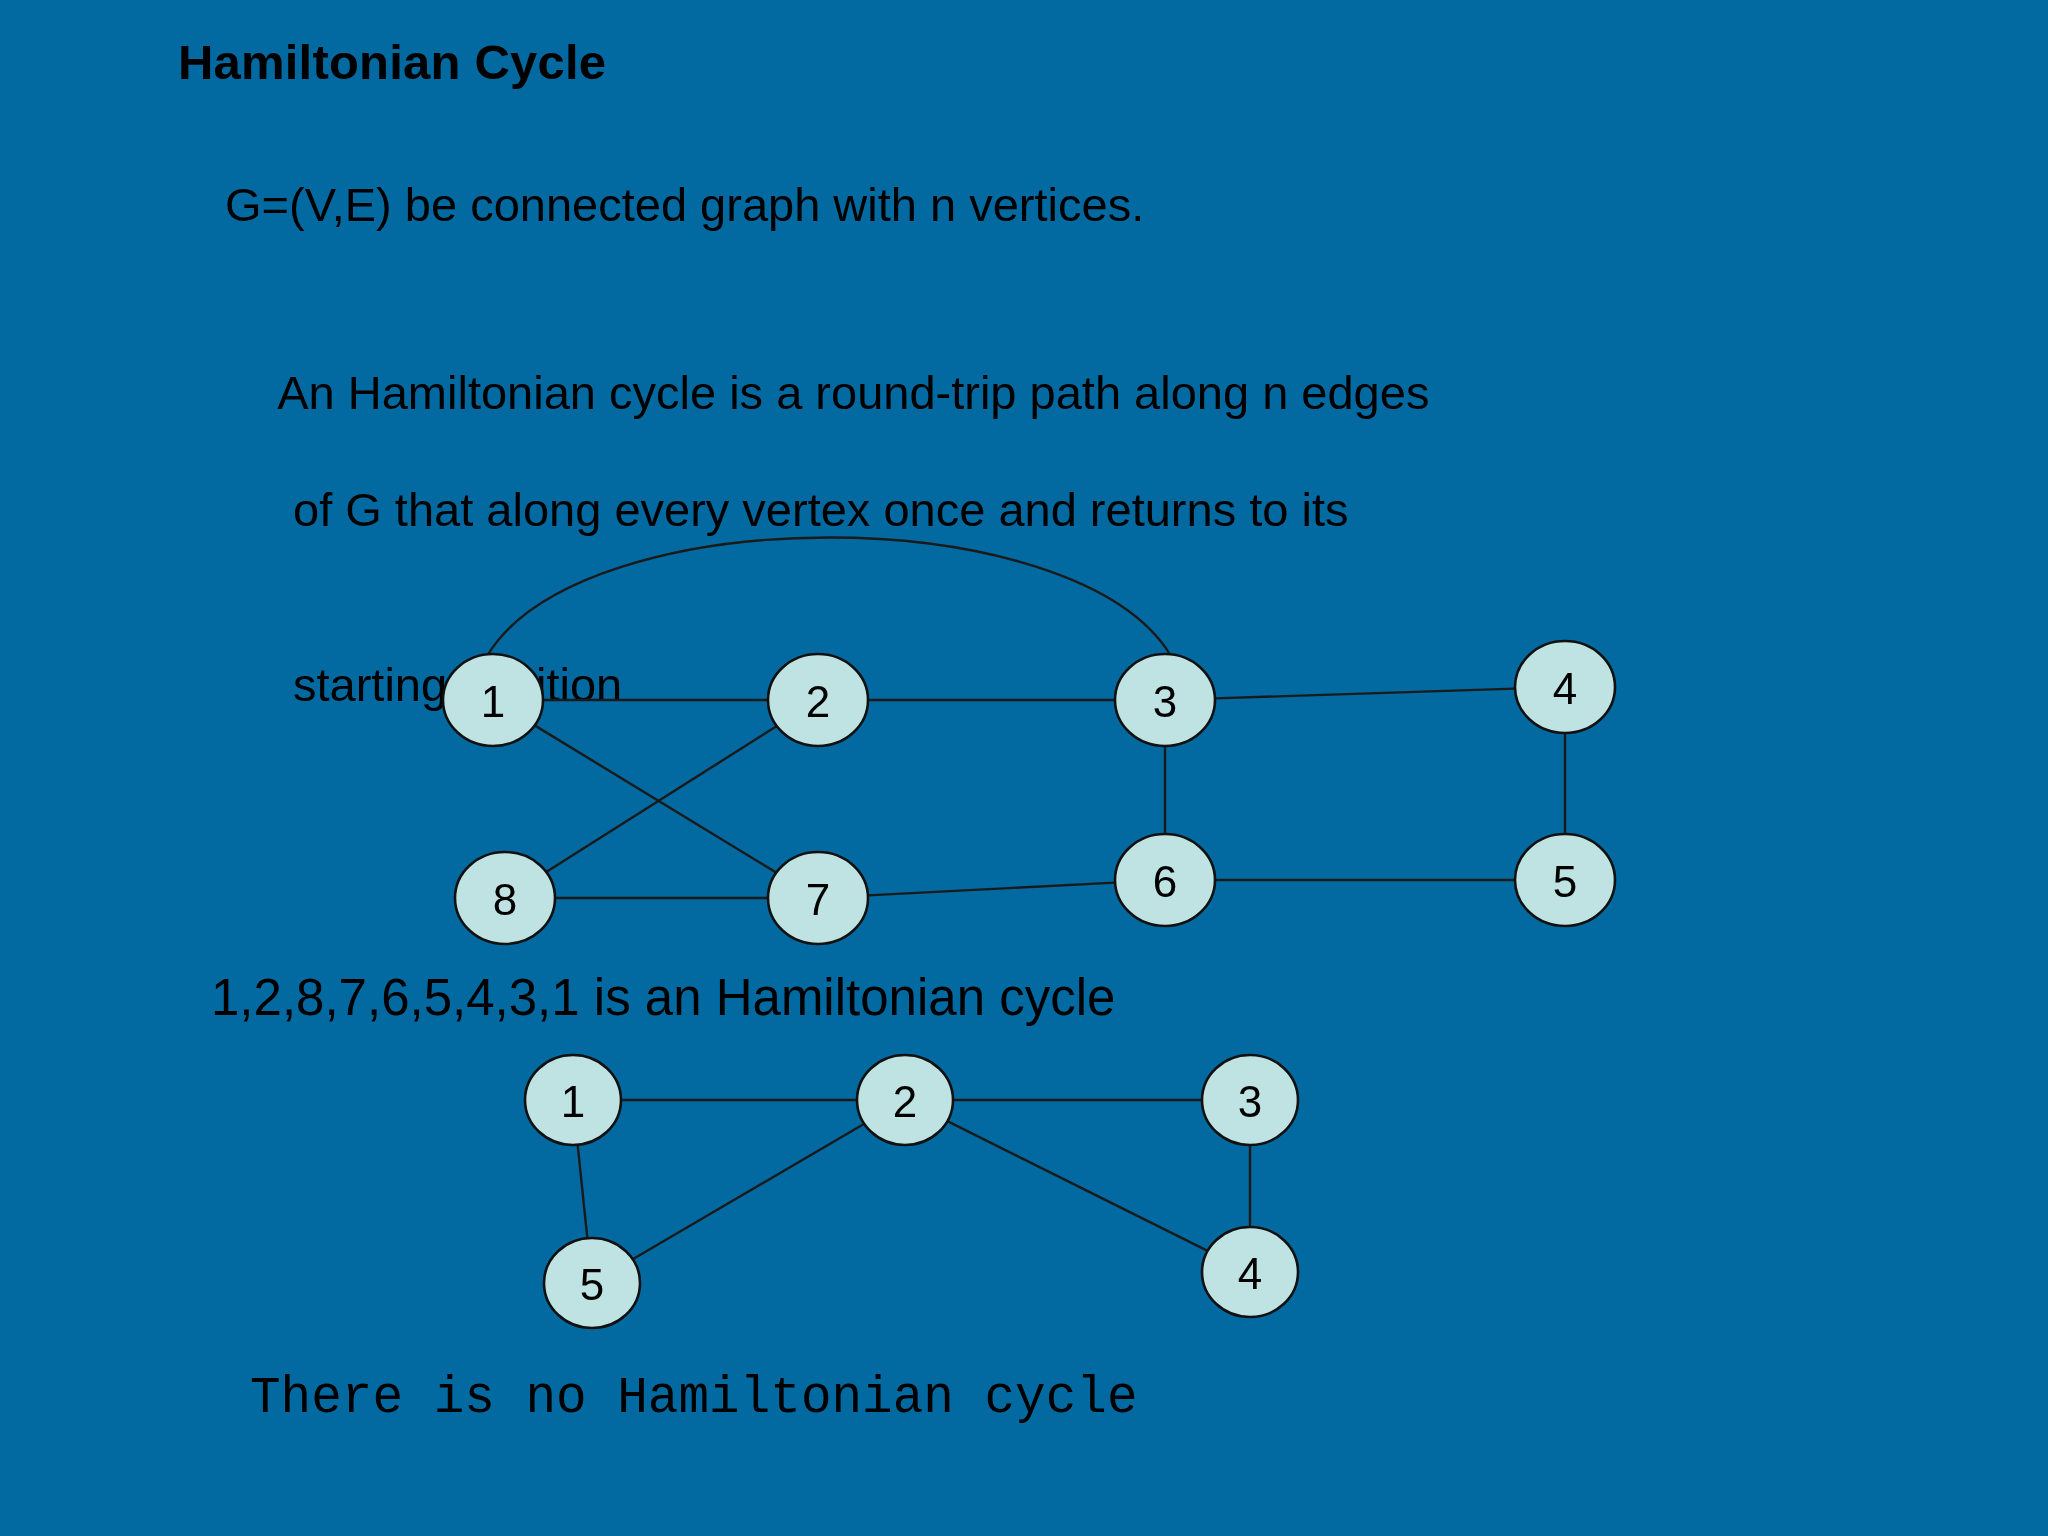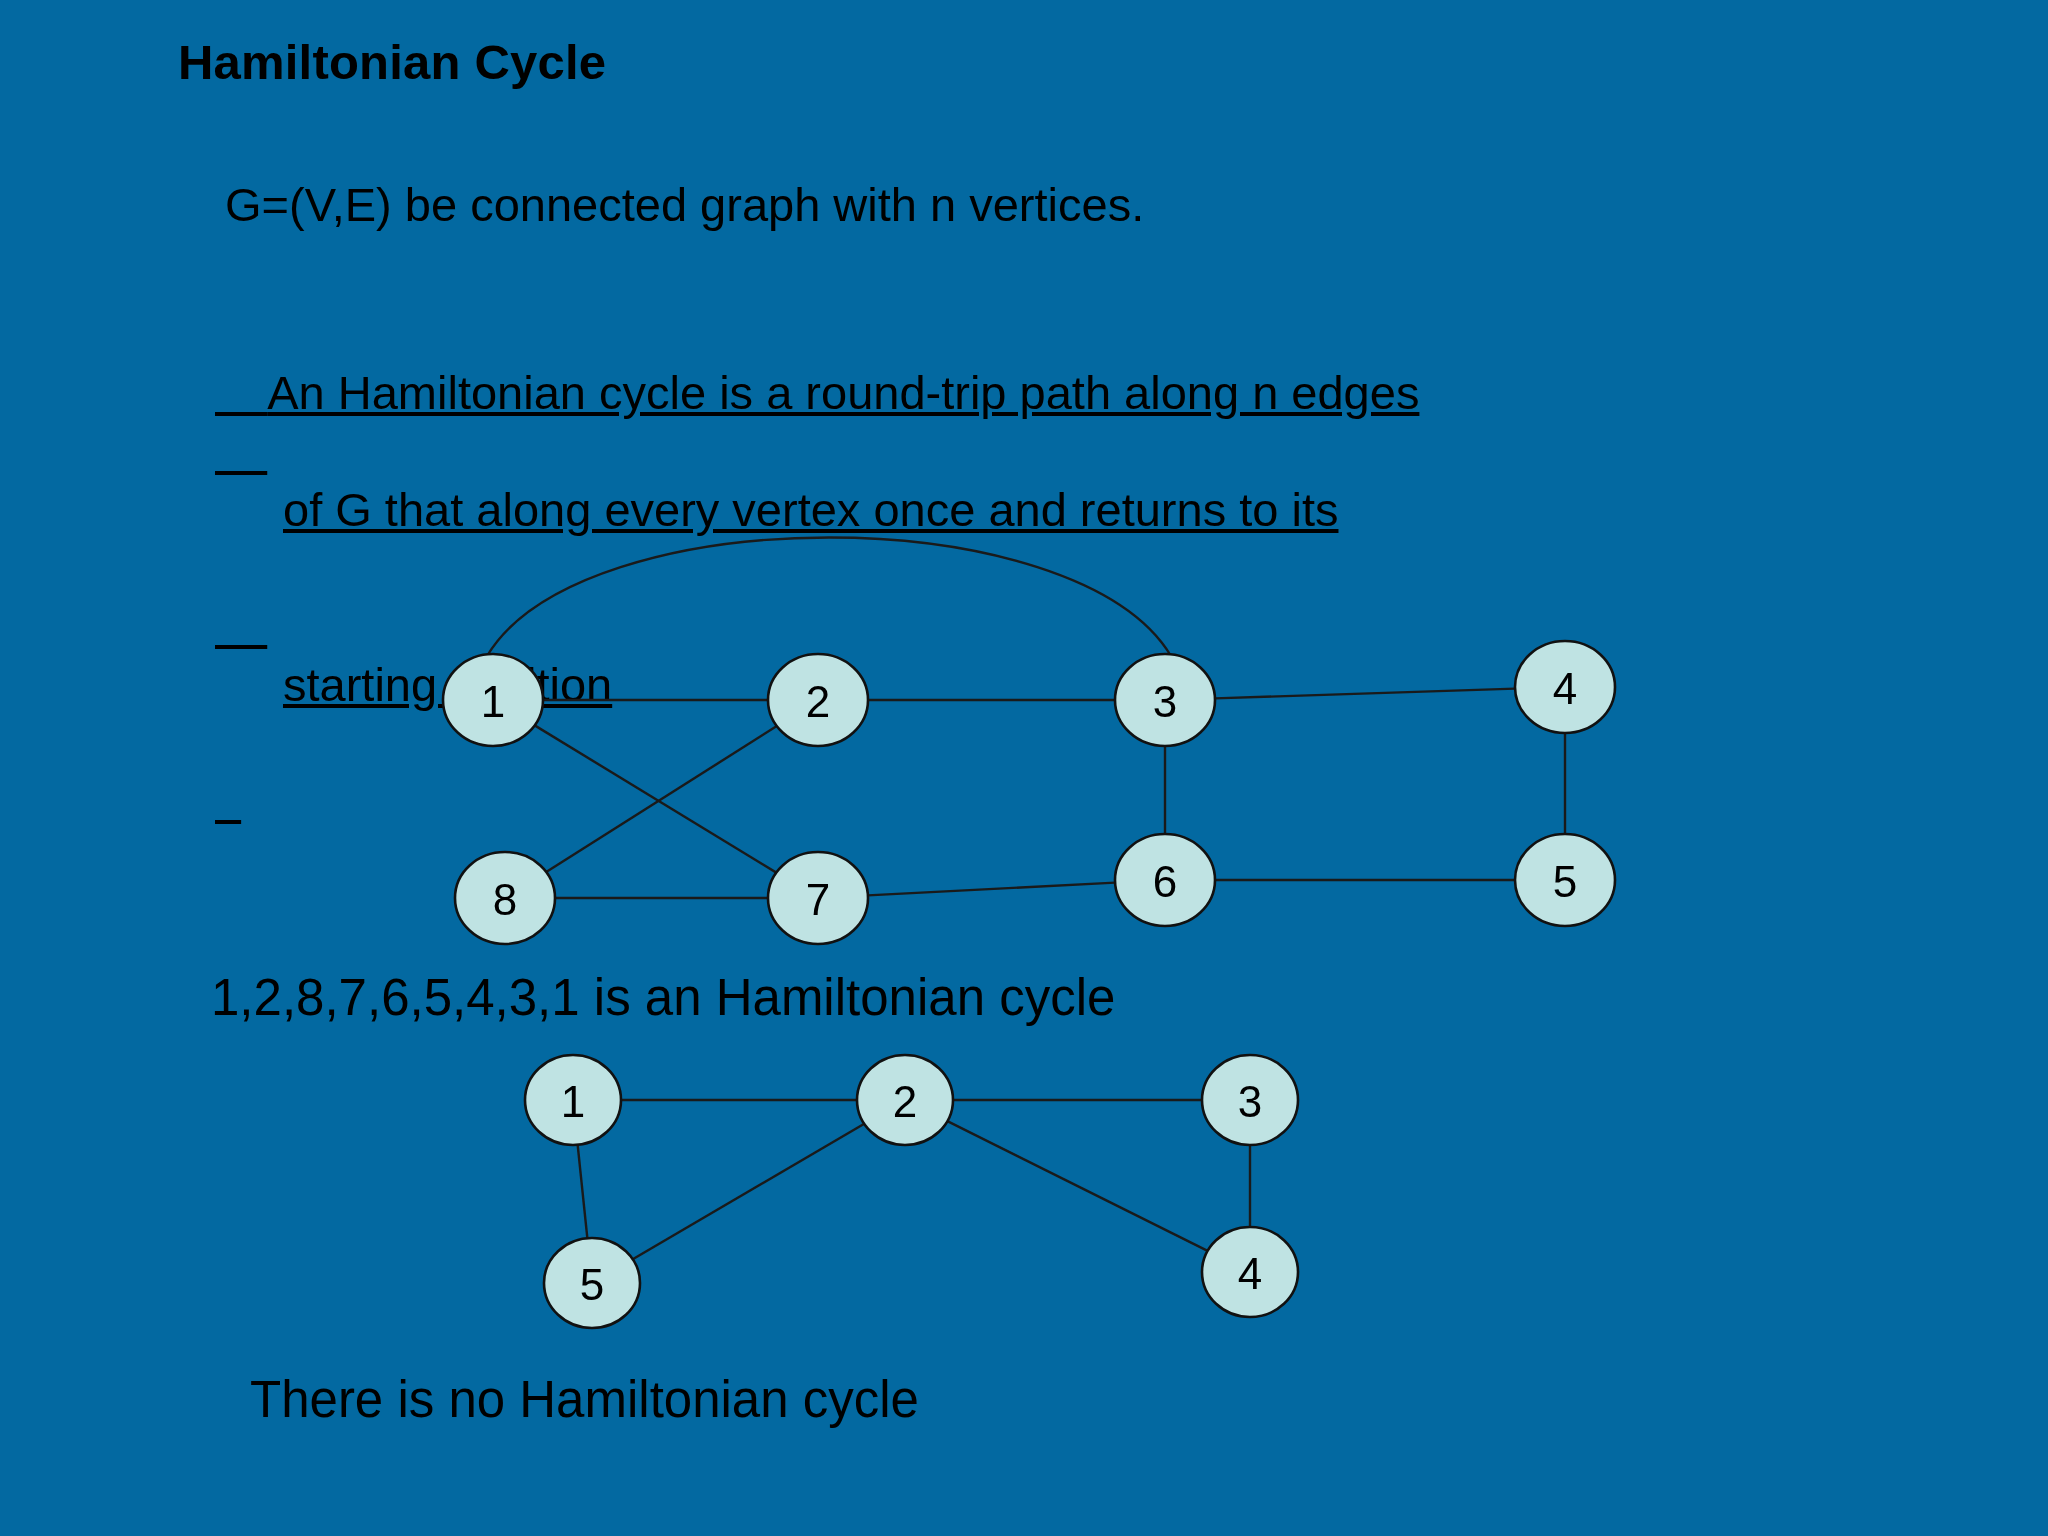--- a/index.html
+++ b/index.html
@@ -36,42 +36,42 @@
     line-height: 1.24;
     letter-spacing: 0px;
     white-space: pre-wrap;
     margin-left: 47px;
   }
   .para-1 {
     left: 178px;
     top: 176px;
   }
   .para-2 {
-    left: 168px;
+    left: 178px;
     top: 306px;
     width: 1740px;
     text-indent: 0;
-    text-decoration: underline;
   }
   .para-2 .ind {
     display: block;
     padding-left: 68px;
   }
   .caption {
     position: absolute;
     font-size: 51px;
     white-space: nowrap;
   }
   .caption-cycle {
     left: 211px;
     top: 968px;
   }
   .caption-nocycle {
     left: 250px;
     top: 1370px;
+    font-family: Liberation Mono, monospace;
   }
   .graph-svg {
     position: absolute;
     left: 0;
     top: 0;
     overflow: visible;
   }
   .g1 { left: 0px; top: 0px; }
   .edge {
     stroke: #1a1a1a;

